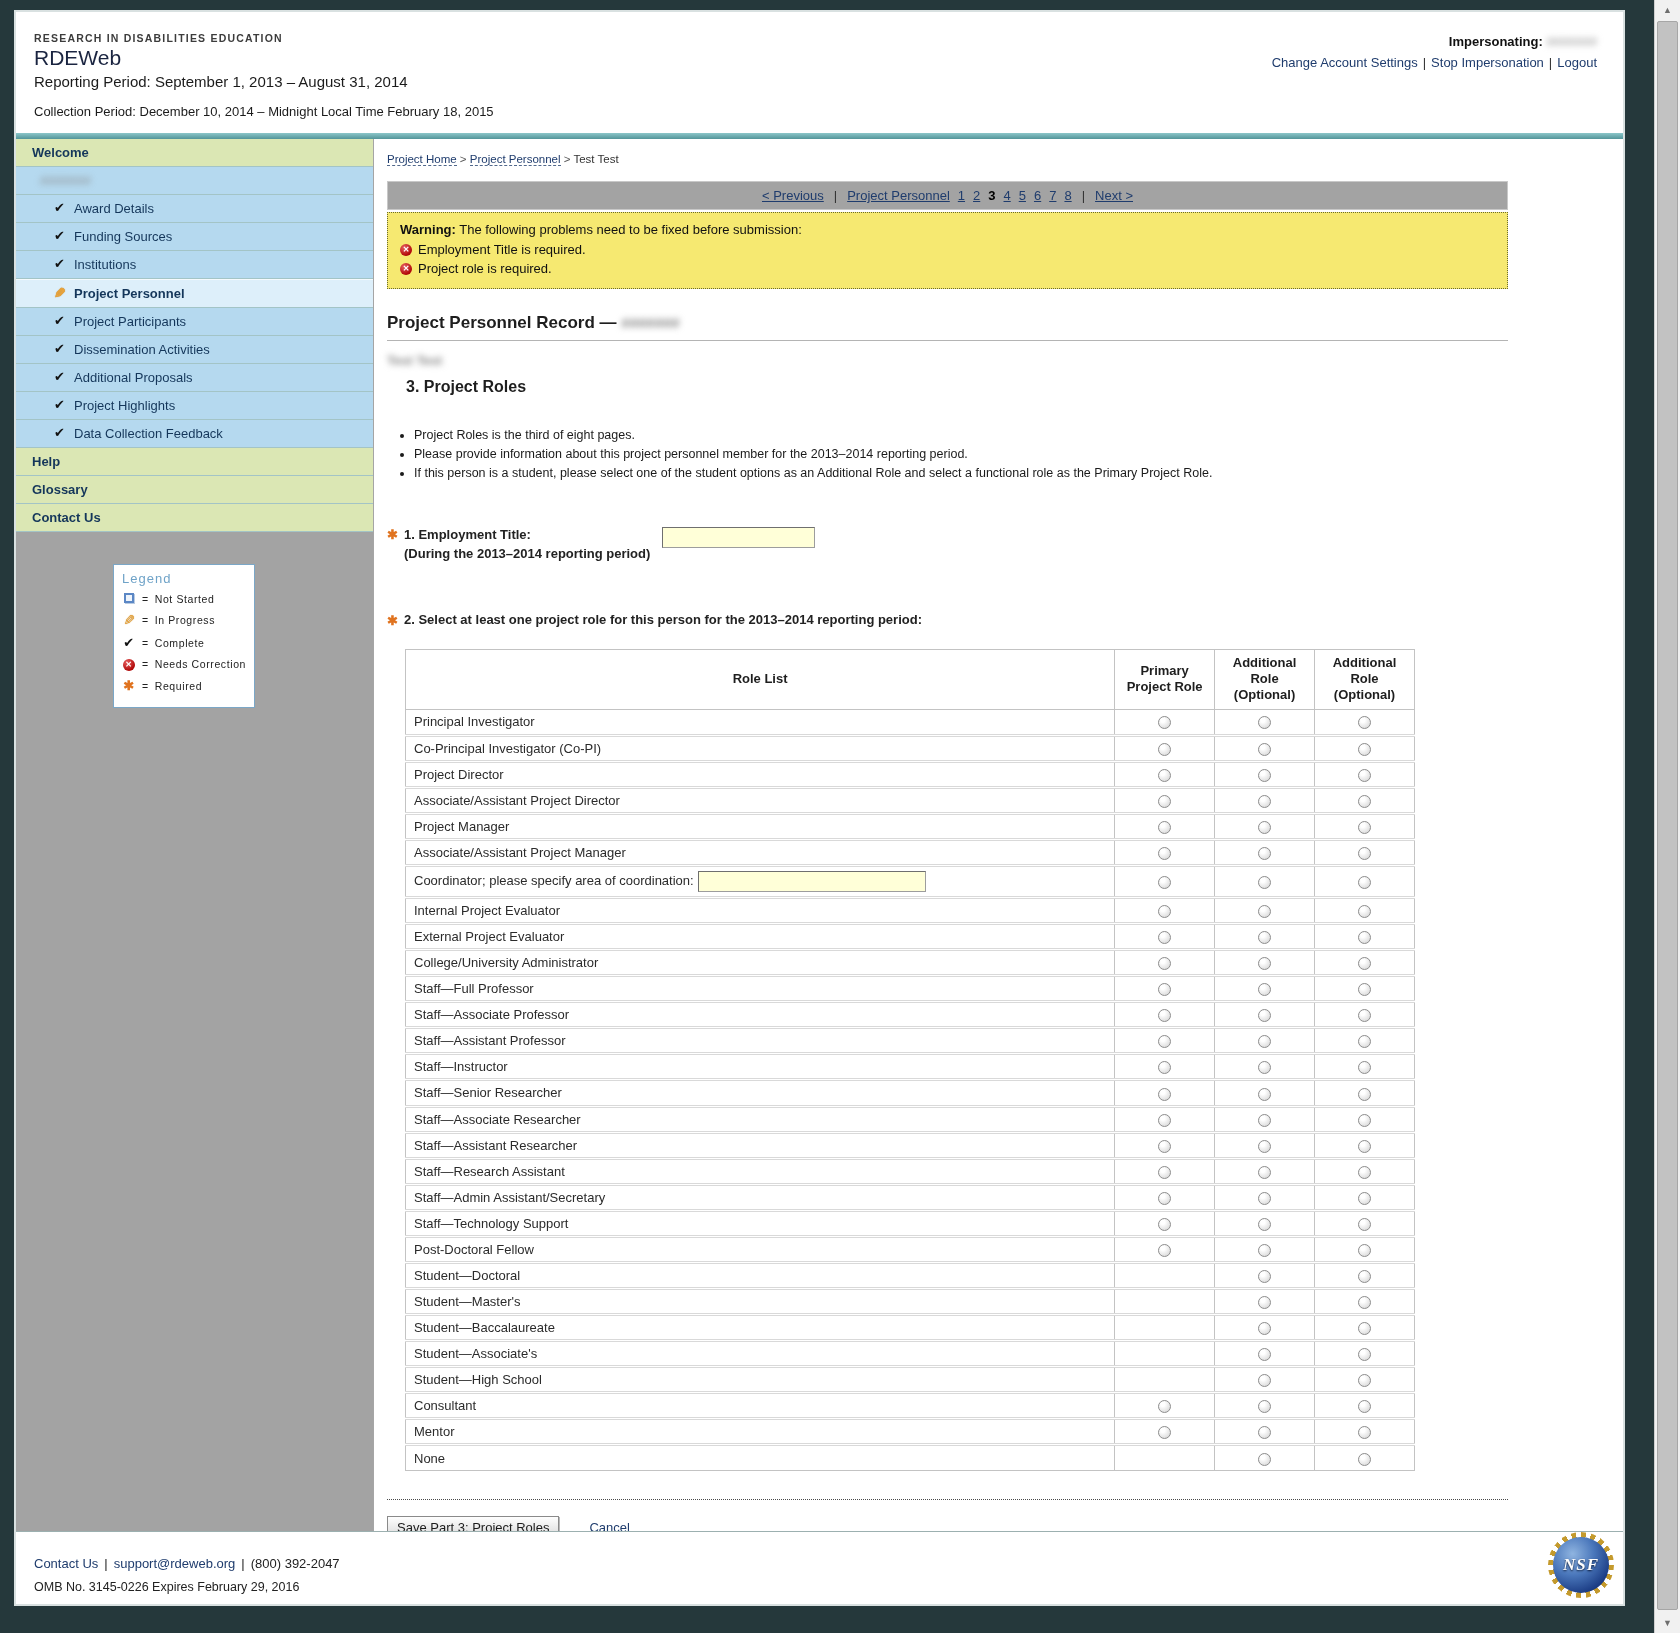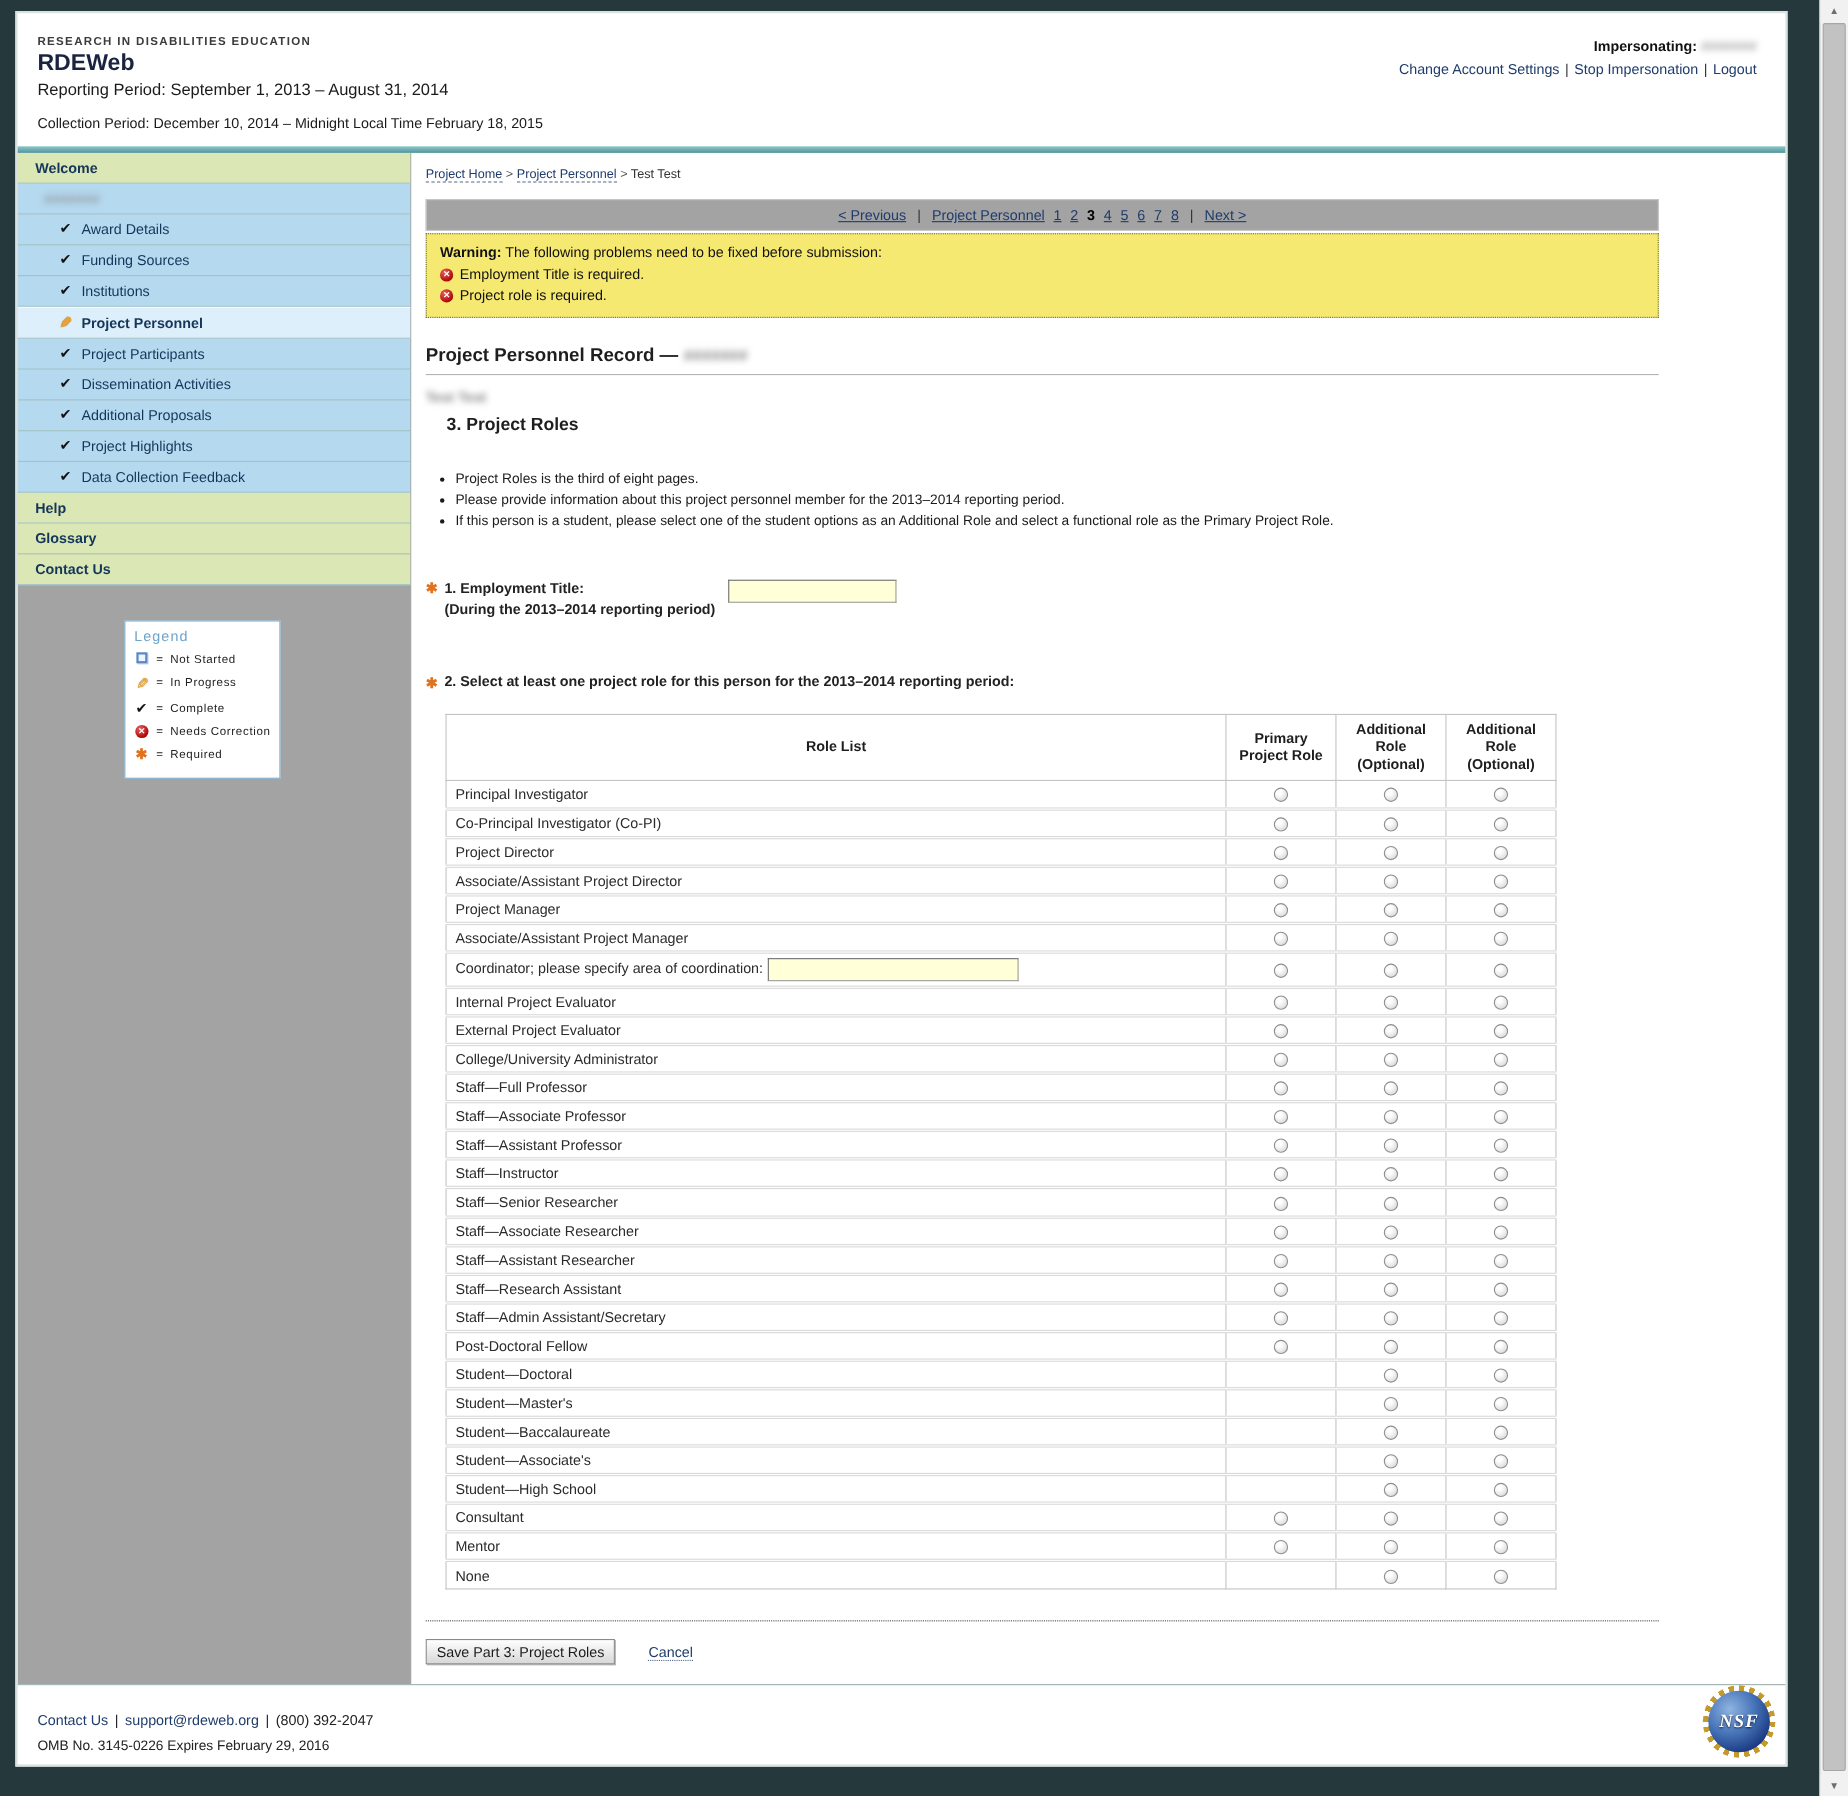--- a/index.html
+++ b/index.html
@@ -5,21 +5,21 @@
   * { margin:0; padding:0; box-sizing:border-box; }
   html,body { width:1680px; height:1633px; overflow:hidden; }
   body { background:#25383b; font-family:"Liberation Sans", sans-serif; color:#222; }
 
   .page { position:absolute; left:14px; top:10px; width:1611px; height:1596px;
           background:#fff; border:2px solid #d9e1e1; display:flex; flex-direction:column; }
 
   
   .page-header { padding:20px 26px 14px 18px; display:flex; justify-content:space-between; }
   .supertitle { font-size:10.5px; letter-spacing:1.2px; color:#3c3c3c; font-weight:bold; }
-  .app-title { font-size:21px; font-weight:bold; color:#1a2440; margin-top:2px; }
+  .app-title { font-size:21px; font-weight:normal; color:#1a2440; margin-top:2px; }
   .reporting-period { font-size:15px; color:#1b1b1b; margin-top:3px; }
   .collection-period { font-size:13px; color:#1b1b1b; margin-top:14px; }
   .header-right { text-align:right; font-size:13px; padding-top:2px; }
   .impersonating b { color:#111; }
   .account-links { margin-top:6px; }
   .account-links a { color:#1f3c6d; text-decoration:none; cursor:pointer; }
   .account-links .sep { color:#333; margin:0 5px; }
 
   .teal-band { height:6px; background:linear-gradient(#8cc6c9,#539599); flex-shrink:0; }
 
@@ -356,20 +356,26 @@
               <td class="radio-cell"><span class="radio"></span></td>
               <td class="radio-cell"><span class="radio"></span></td>
             </tr>
             <tr>
               <td class="role-cell"><span>Staff—Admin Assistant/Secretary</span></td>
               <td class="radio-cell"><span class="radio"></span></td>
               <td class="radio-cell"><span class="radio"></span></td>
               <td class="radio-cell"><span class="radio"></span></td>
             </tr>
             <tr>
+              <td class="role-cell"><span>Staff—Technology Support</span></td>
+              <td class="radio-cell"><span class="radio"></span></td>
+              <td class="radio-cell"><span class="radio"></span></td>
+              <td class="radio-cell"><span class="radio"></span></td>
+            </tr>
+            <tr>
               <td class="role-cell"><span>Post-Doctoral Fellow</span></td>
               <td class="radio-cell"><span class="radio"></span></td>
               <td class="radio-cell"><span class="radio"></span></td>
               <td class="radio-cell"><span class="radio"></span></td>
             </tr>
             <tr>
               <td class="role-cell"><span>Student—Doctoral</span></td>
               <td class="radio-cell"></td>
               <td class="radio-cell"><span class="radio"></span></td>
               <td class="radio-cell"><span class="radio"></span></td>

